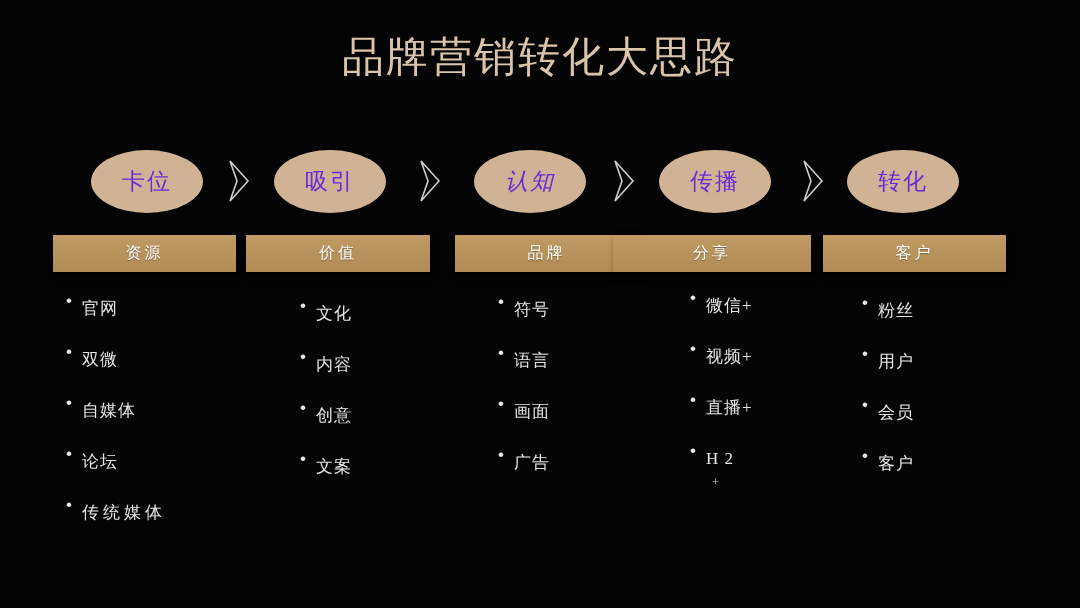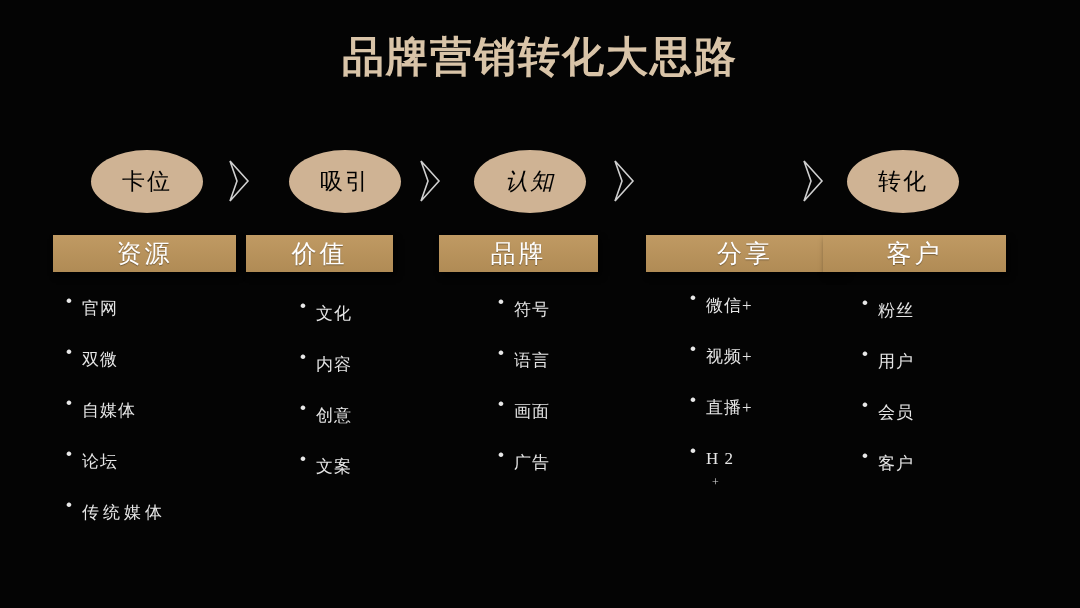--- a/index.html
+++ b/index.html
@@ -28,21 +28,21 @@
     position: absolute;
     top: 30px;
     left: 0;
     width: 1080px;
     text-align: center;
     font-family: "Liberation Serif", "DejaVu Serif", serif;
     font-size: 42px;
     line-height: 54px;
     letter-spacing: 2px;
     color: #d9c4a8;
-    font-weight: 700;
+    font-weight: 400;
     white-space: nowrap;
   }
 
   
   .flow-row {
     position: absolute;
     top: 148px;
     left: 53px;
     width: 952px;
     height: 66px;
@@ -62,21 +62,21 @@
     background: #cfb394;
     display: flex;
     align-items: center;
     justify-content: center;
     box-sizing: border-box;
   }
   .ellipse-label {
     font-family: "Liberation Serif", "DejaVu Serif", serif;
     font-size: 23px;
     letter-spacing: 2px;
-    color: #000000;
+    color: #6d28d9;
     line-height: 1;
     white-space: nowrap;
   }
   .chevron {
     width: 26px;
     height: 46px;
   }
   .chevron svg { display: block; }
 
   
@@ -85,22 +85,22 @@
     top: 235px;
     height: 37px;
     background: linear-gradient(180deg, #c09a63 0%, #b08b55 100%);
     box-shadow: 3px 4px 6px rgba(0,0,0,0.85);
     display: flex;
     align-items: center;
     justify-content: center;
     box-sizing: border-box;
   }
   .bar-label {
-    font-family: Liberation Sans, sans-serif;
-    font-size: 25px;
+    font-family: Liberation Mono, monospace;
+    font-size: 16px;
     letter-spacing: 3px;
     color: #ffffff;
     line-height: 1;
     white-space: nowrap;
     text-shadow: 0 1px 1px rgba(0,0,0,0.35);
   }
 
   
   .bullets {
     position: absolute;
@@ -154,21 +154,21 @@
       </div>
     </div>
     <div class="flow-item" style="left:173px;">
       <span class="chevron">
         <svg width="26" height="46" viewBox="0 0 26 46" fill="none">
           <path d="M4 3 L22 23 L4 43 L11 23 Z" stroke="#cfcfcf" stroke-width="1.6" fill="none" stroke-linejoin="miter"></path>
         </svg>
       </span>
     </div>
 
-    <div class="flow-item" style="left:236px;">
+    <div class="flow-item" style="left:221px;">
       <div class="ellipse">
         <span class="ellipse-label">吸引</span>
       </div>
     </div>
     <div class="flow-item" style="left:364px;">
       <span class="chevron">
         <svg width="26" height="46" viewBox="0 0 26 46" fill="none">
           <path d="M4 3 L22 23 L4 43 L11 23 Z" stroke="#cfcfcf" stroke-width="1.6" fill="none" stroke-linejoin="miter"></path>
         </svg>
       </span>
@@ -180,45 +180,50 @@
       </div>
     </div>
     <div class="flow-item" style="left:558px;">
       <span class="chevron">
         <svg width="26" height="46" viewBox="0 0 26 46" fill="none">
           <path d="M4 3 L22 23 L4 43 L11 23 Z" stroke="#cfcfcf" stroke-width="1.6" fill="none" stroke-linejoin="miter"></path>
         </svg>
       </span>
     </div>
 
+    <div class="flow-item" style="left:606px;">
+      <div class="ellipse">
+        <span class="ellipse-label">传播</span>
+      </div>
+    </div>
     <div class="flow-item" style="left:747px;">
       <span class="chevron">
         <svg width="26" height="46" viewBox="0 0 26 46" fill="none">
           <path d="M4 3 L22 23 L4 43 L11 23 Z" stroke="#cfcfcf" stroke-width="1.6" fill="none" stroke-linejoin="miter"></path>
         </svg>
       </span>
     </div>
 
     <div class="flow-item" style="left:794px;justify-content:flex-end;">
       <div class="ellipse">
         <span class="ellipse-label">转化</span>
       </div>
     </div>
   </div>
 
   <div class="bar" style="left:53px;  width:183px;">
     <span class="bar-label">资源</span>
   </div>
-  <div class="bar" style="left:246px; width:147px;">
+  <div class="bar" style="left:246px; width:184px;">
     <span class="bar-label">价值</span>
   </div>
-  <div class="bar" style="left:439px; width:159px;">
+  <div class="bar" style="left:455px; width:183px;">
     <span class="bar-label">品牌</span>
   </div>
-  <div class="bar" style="left:646px; width:198px;text-align:center;">
+  <div class="bar" style="left:613px; width:198px;text-align:center;">
     <span class="bar-label">分享</span>
   </div>
   <div class="bar" style="left:823px; width:183px;">
     <span class="bar-label">客户</span>
   </div>
 
   <div class="bullets" style="left:66px; top:290px;">
     <div class="bullet-item">
       <span class="bullet-dot">•</span>
       <span class="bullet-text">官网</span>

